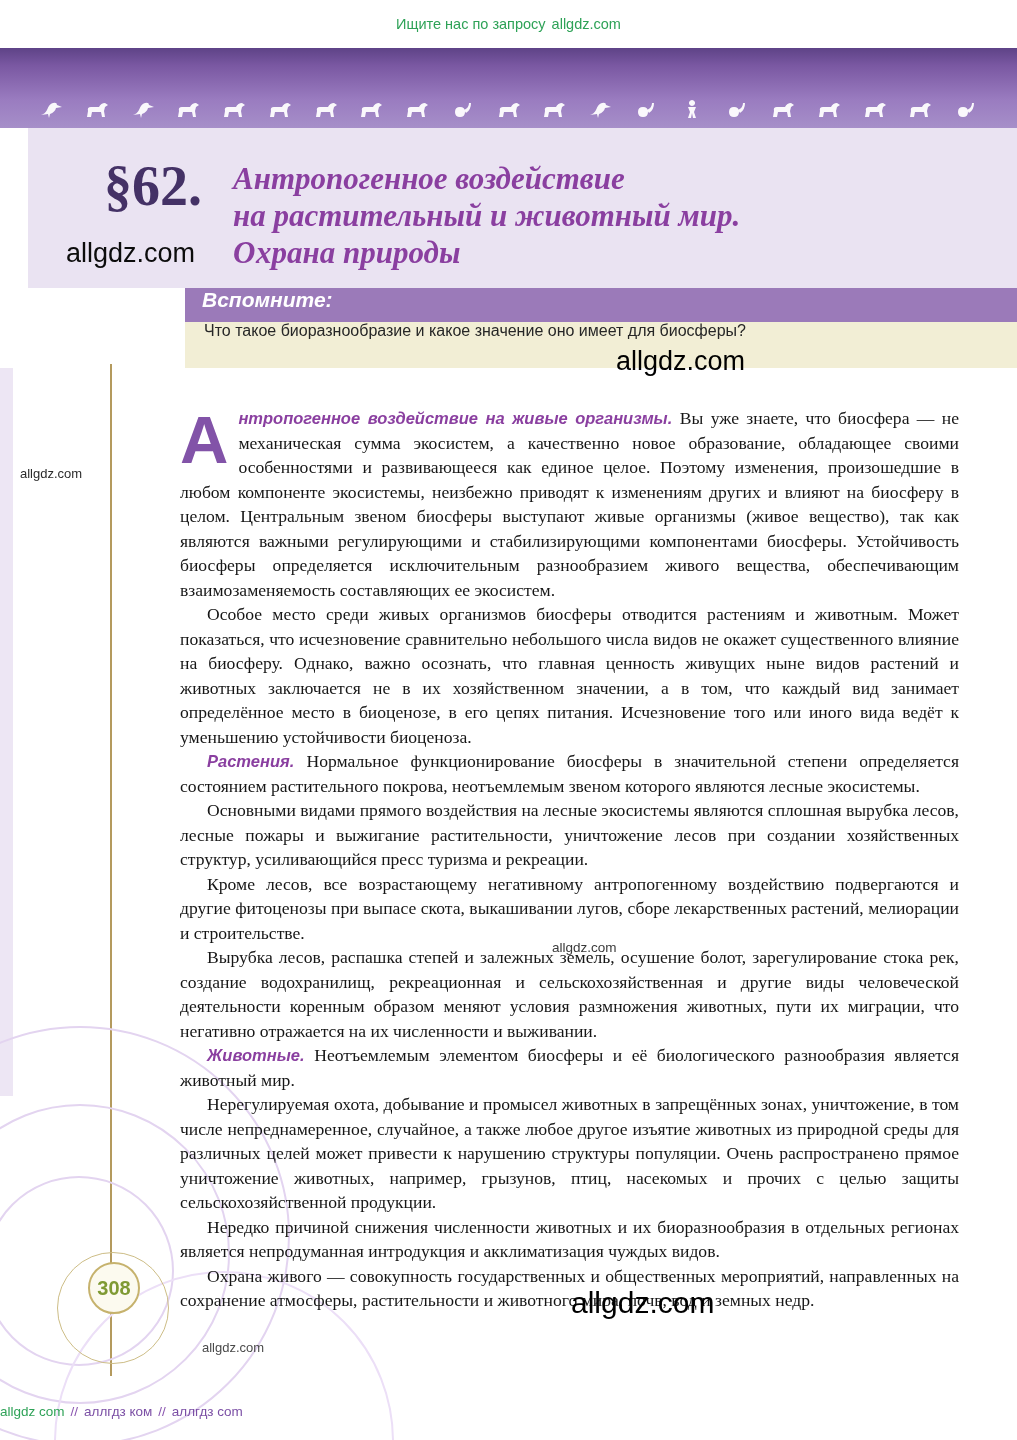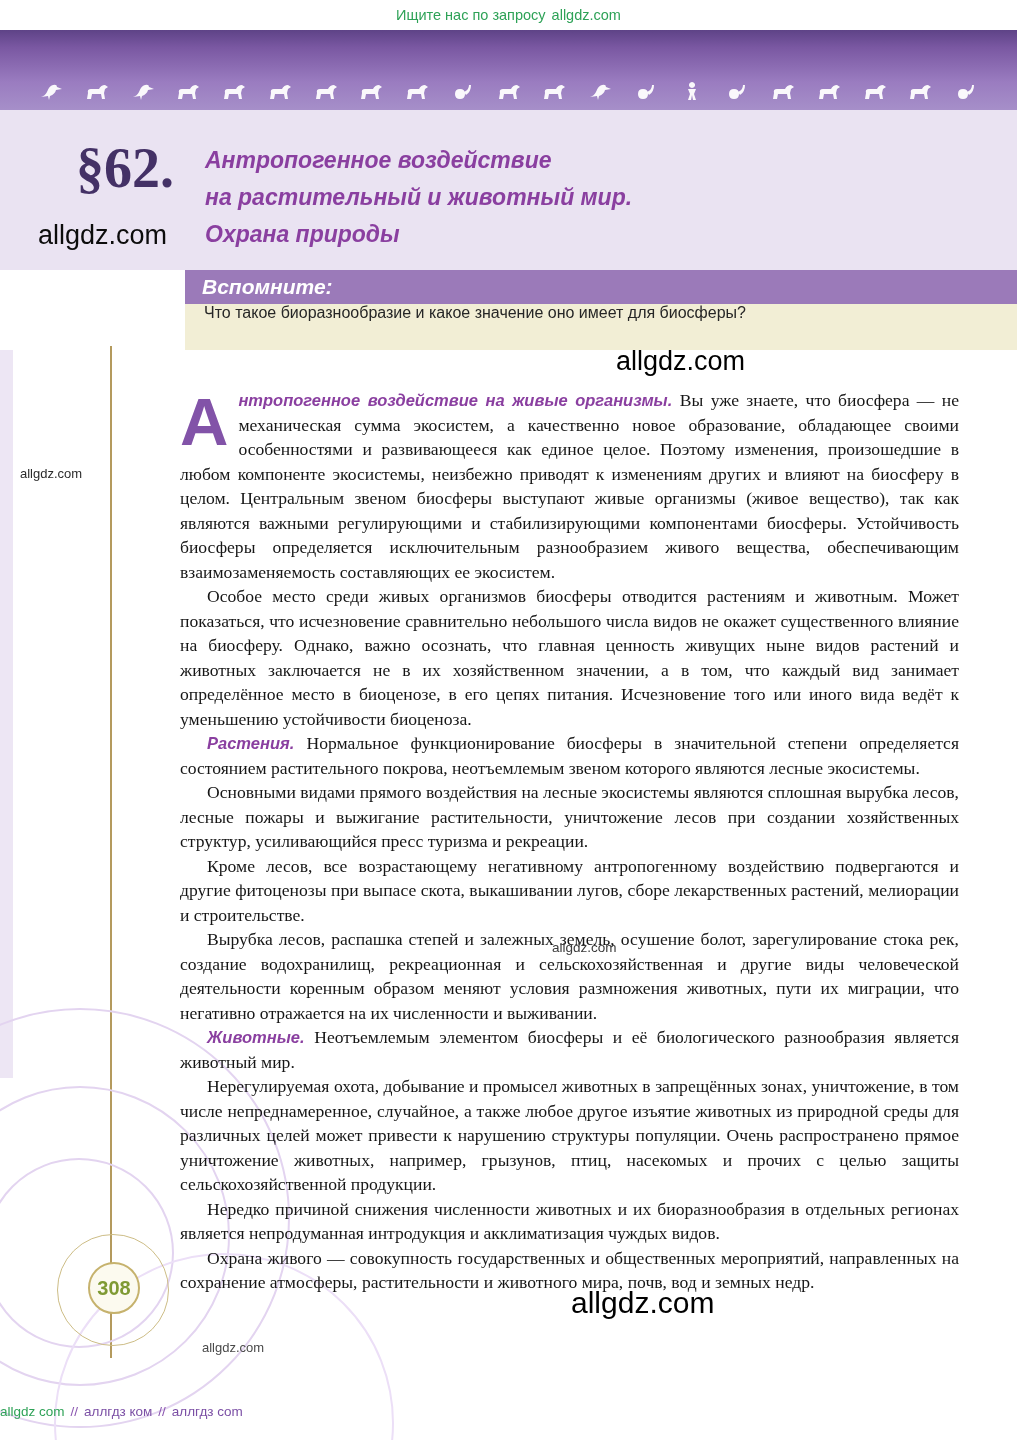--- a/index.html
+++ b/index.html
@@ -6,56 +6,56 @@
   html, body { margin: 0; padding: 0; }
   body { background: #9b9b9b; font-family: "Liberation Sans", sans-serif; }
 
   .page {
     position: relative; width: 1017px; height: 1440px;
     background: #ffffff; overflow: hidden; margin: 0 auto;
   }
 
   
   .top-notice {
-    height: 30px; display: flex; align-items: center; justify-content: center;
+    height: 48px; display: flex; align-items: center; justify-content: center;
     gap: 6px; font-size: 14.5px; color: var(--accent-green, #2ea257);
   }
   .top-notice .link { color: var(--accent-green, #2ea257); text-decoration: none; cursor: pointer; }
 
   
   .banner {
     height: 80px;
     background: linear-gradient(180deg, #5e4387 0%, #7a58a2 22%, var(--banner-purple, #9a7cc0) 65%, #a68fc9 100%);
     display: flex; align-items: flex-end;
   }
   .banner-row {
     display: flex; width: 100%; justify-content: space-between;
     align-items: flex-end; padding: 0 38px 9px;
   }
   .animal svg { display: block; fill: #ffffff; opacity: .95; }
 
   
-  .header { position: relative; height: 160px; background: var(--header-bg, #eae3f2); }
+  .header { position: relative; height: 160px; background: var(--header-bg, #eae3f2); margin-left: 28px; }
   .sec-num {
     position: absolute; left: 76px; top: 26px;
     font-family: "Liberation Serif", serif; font-weight: bold;
     font-size: 56px; color: var(--section-number-color, #443166);
   }
   .header-wm { position: absolute; left: 38px; top: 110px; font-size: 27px; color: #0c0c0c; }
   .title {
     position: absolute; left: 205px; top: 32px;
-    font-family: Liberation Sans, sans-serif; font-style: italic; font-weight: bold;
-    font-size: 23px; line-height: 37px; color: var(--title-purple, #8a3fa0);
+    font-family: Liberation Serif, serif; font-style: italic; font-weight: bold;
+    font-size: 31px; line-height: 37px; color: var(--title-purple, #8a3fa0);
   }
 
   
   .recall-bar {
     margin-left: 185px; height: 34px; background: var(--recall-bar, #9b7ab9);
     color: #ffffff; font-weight: bold; font-style: italic; font-size: 21px;
-    display: flex; align-items: center; padding-left: 17px;
+    display: flex; align-items: flex-start; padding-left: 17px;
   }
   .question-box {
     margin-left: 185px; height: 46px; background: var(--question-bg, #f2eed5);
     display: flex; align-items: flex-start; padding-left: 19px;
     font-size: 16px; color: #262626;
   }
 
   
   .body-area { position: relative; height: 1090px; }
   .left-strip { position: absolute; left: 0; top: 0; width: 13px; height: 728px; background: #ede6f4; }

